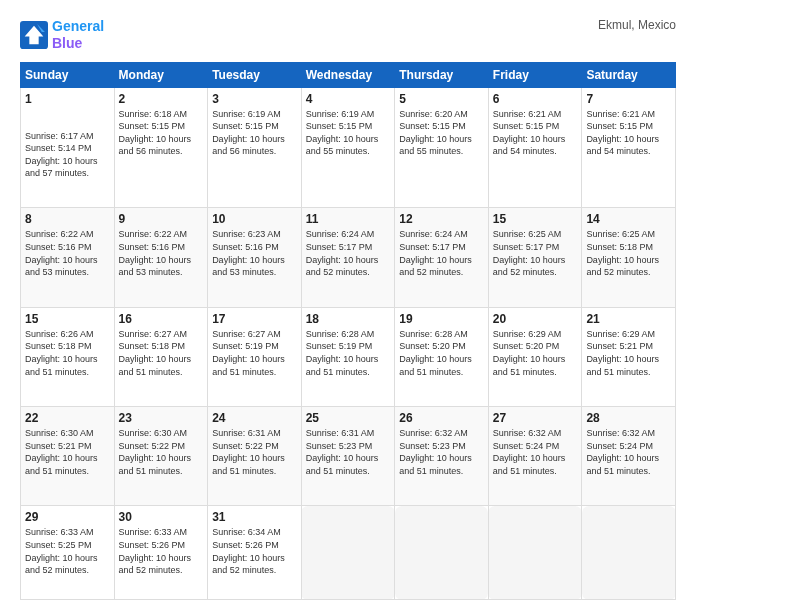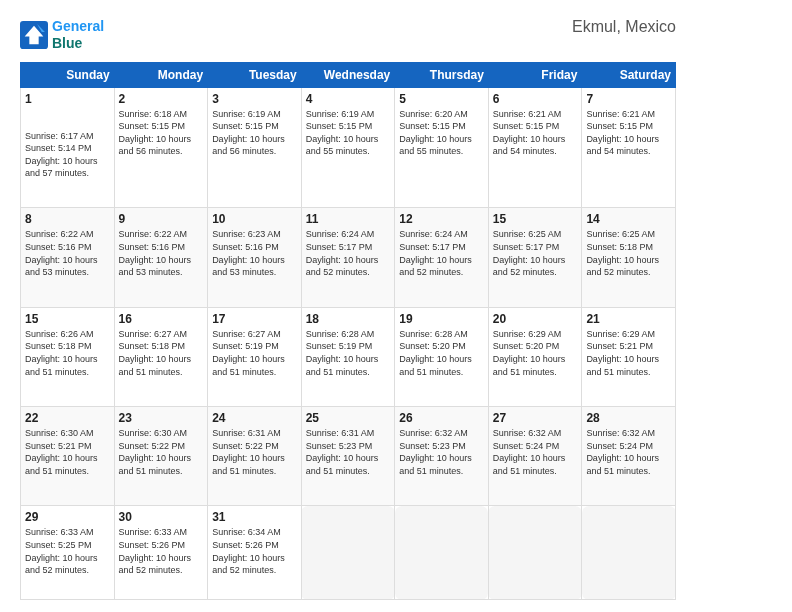--- a/index.html
+++ b/index.html
@@ -44,36 +44,36 @@
     .title-block {
       text-align: right;
     }
     .month-title {
       font-size: 32px;
       font-weight: bold;
       color: #222;
       line-height: 1.1;
     }
     .subtitle {
-      font-size: 16px;
+      font-size: 12px;
       color: #555;
     }
     .calendar-table {
       width: 100%;
       border-collapse: collapse;
       flex: 1;
       table-layout: fixed;
     }
     .calendar-table th {
       background-color: #1565C0;
       color: #fff;
       font-size: 12px;
       font-weight: bold;
       padding: 5px 4px;
-      text-align: right;
+      text-align: left;
       border: 1px solid #1565C0;
     }
     .calendar-table td {
       vertical-align: top;
       padding: 4px 4px;
       font-size: 9.5px;
       color: #333;
       border: 1px solid #ddd;
       background: #fff;
       height: 80px;
@@ -107,21 +107,21 @@
 <div class="page">
   <div class="header">
     <div class="logo">
       <svg class="logo-icon" viewBox="0 0 36 36">
         <rect x="0" y="0" width="36" height="36" rx="4" fill="#1565C0"></rect>
         <polygon points="18,6 30,20 24,20 24,30 12,30 12,20 6,20" fill="white"></polygon>
         <polygon points="22,4 32,14 28,14" fill="#42A5F5"></polygon>
       </svg>
       <div class="logo-text">
         <div><span>General</span></div>
-        <div><span style="color:#0f766e;">Blue</span></div>
+        <div><span style="color:#8b5cf6;">Blue</span></div>
       </div>
     </div>
     <div class="title-block">
       <div class="subtitle">Ekmul, Mexico</div>
     </div>
   </div>
 
   <table class="calendar-table">
     <thead>
       <tr>

